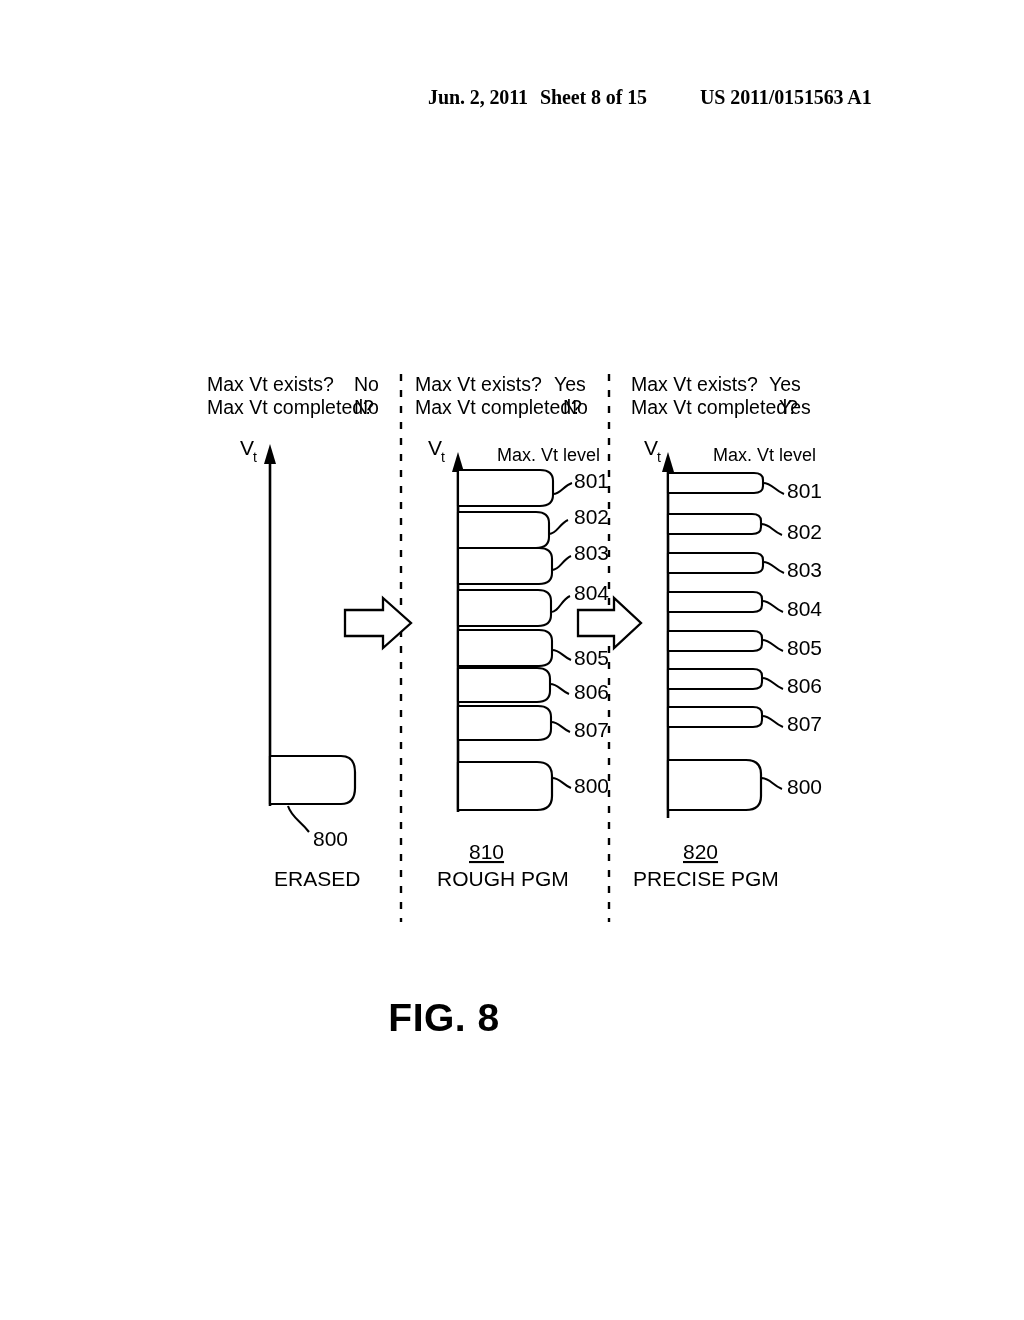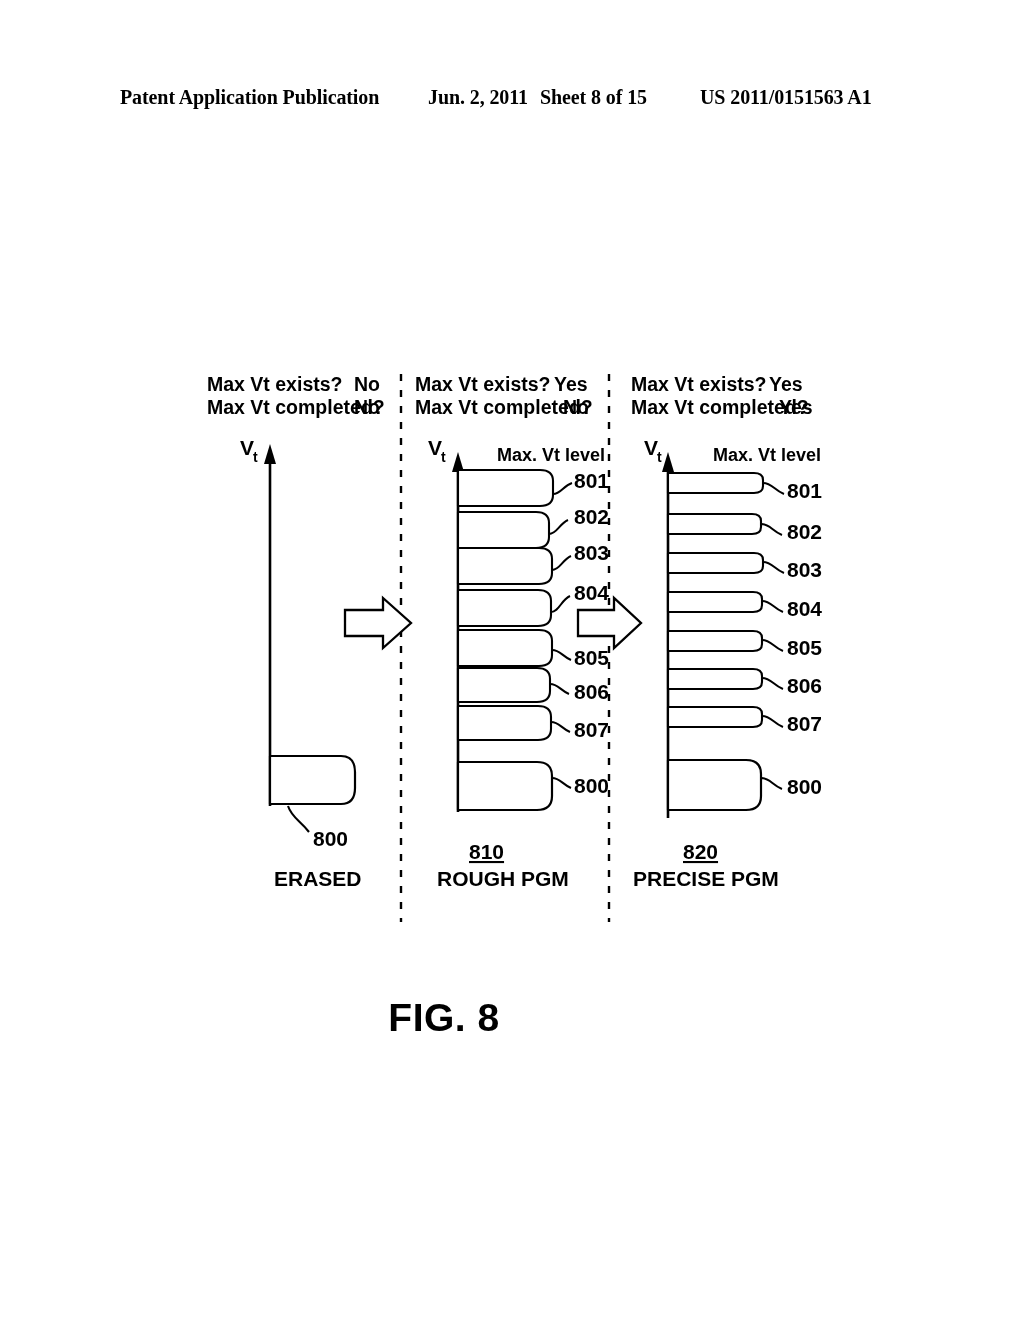--- a/index.html
+++ b/index.html
@@ -34,42 +34,40 @@
   #page-header .hdr-sheet { position: absolute; left: 420px; top: 0; }
   #page-header .hdr-pat   { position: absolute; left: 580px; top: 0; }
 
   
   #figure {
     position: absolute;
     left: 0;
     top: 0;
     width: 1024px;
     height: 1320px;
-    font-weight: bold;
   }
   #figure svg { display: block; }
 
   
   #fig-caption {
     position: absolute;
     left: 0;
     top: 996px;
     width: 888px;
     text-align: center;
     font-family: "Liberation Sans", sans-serif;
     font-weight: bold;
     font-size: 39px;
     letter-spacing: 0.5px;
   }
 </style>
 </head>
 <body>
 
 <div id="page-header">
-  <span class="hdr-pub">Patent Application Publication</span>
   <span class="hdr-date">Jun. 2, 2011</span>
   <span class="hdr-sheet">Sheet 8 of 15</span>
   <span class="hdr-pat">US 2011/0151563 A1</span>
 </div>
 
 <div id="figure">
 <svg width="1024" height="1320" viewBox="0 0 1024 1320" xmlns="http://www.w3.org/2000/svg">
 
   <line x1="401" y1="374" x2="401" y2="922" stroke="#000" stroke-width="2.4" stroke-dasharray="7 9" stroke-linecap="butt"></line>
   <line x1="609" y1="374" x2="609" y2="922" stroke="#000" stroke-width="2.4" stroke-dasharray="7 9" stroke-linecap="butt"></line>

